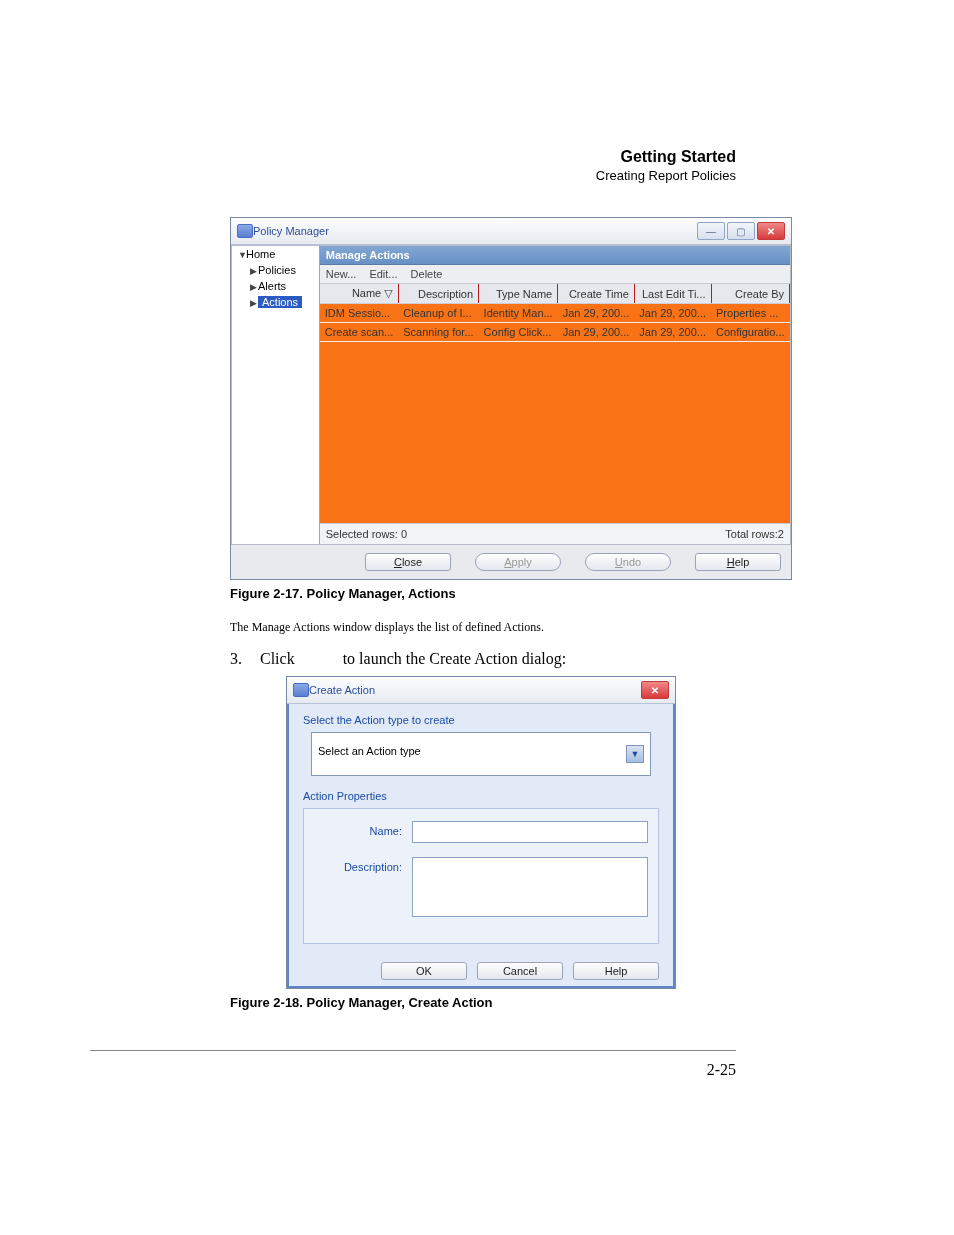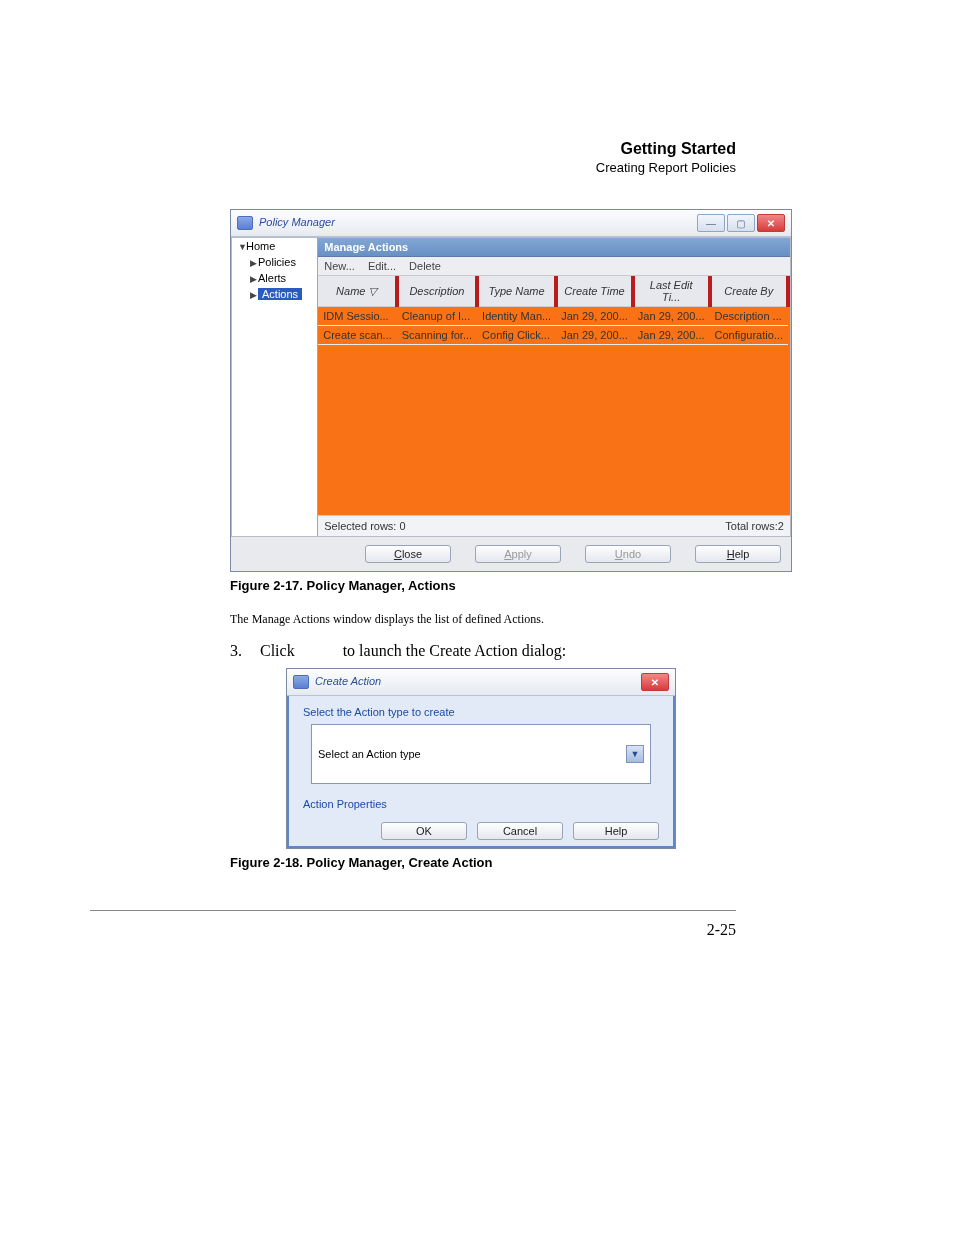--- a/index.html
+++ b/index.html
@@ -6,20 +6,21 @@
     margin: 0;
     background: #fff;
     font-family: Georgia, 'Times New Roman', serif;
     color: #000;
     width: 954px;
   }
   .page {
     padding: 140px 90px 60px 90px;
     box-sizing: border-box;
     width: 826px;
+    margin-top: 8px;
   }
   .header-right {
     text-align: right;
     margin-bottom: 34px;
     font-family: Arial, Helvetica, sans-serif;
   }
   .header-right .h1 {
     font-weight: bold;
     font-size: 16px;
     margin-bottom: 2px;
@@ -41,24 +42,23 @@
   .titlebar {
     display: flex;
     align-items: center;
     justify-content: space-between;
     padding: 4px 6px;
     background: linear-gradient(#fdfdfe,#e6eaf0);
     border-bottom: 1px solid #b7c2d6;
   }
   .titlebar .title-left {
     display: flex;
-    align-items: flex-start;
-    gap: 6px;
+    align-items: center;
+    gap: 0;
     color: #2a4d9b;
-    font-style: italic;
   }
   .win-icon {
     display: inline-block;
     width: 14px;
     height: 12px;
     border: 1px solid #4a6cc2;
     background: linear-gradient(#8aa9e6,#5b7fd1);
     border-radius: 2px;
   }
   .winctrls {
@@ -140,28 +140,27 @@
   .toolbar-row span {
     margin-right: 10px;
   }
   table.grid {
     width: 100%;
     border-collapse: collapse;
     font-size: 11px;
     color: #333;
   }
   table.grid th {
-    text-align: center;
+    text-align: right;
     font-weight: normal;
     background: #e6e8ee;
     border-bottom: 1px solid #cacfda;
-    border-right: 4px solid #b91c1c;
+    border-right: 1px solid #b91c1c;
     padding: 3px 5px;
     color: #333;
-    font-style: italic;
   }
   table.grid td {
     padding: 3px 5px;
     border-bottom: 1px solid #eceef2;
     white-space: nowrap;
   }
   .grid-fill {
     flex: 1;
   }
   .status-row {
@@ -185,20 +184,21 @@
     padding: 2px 10px;
     font-size: 11px;
     text-align: center;
     border: 1px solid #9aa3b8;
     background: linear-gradient(#fefefe,#e4e7ee);
     border-radius: 3px;
     color: #222;
   }
   .btn.disabled {
     color: #999;
+    border-radius: 9px;
   }
   .btn .ul {
     text-decoration: underline;
   }
   .caption {
     font-family: Arial, Helvetica, sans-serif;
     font-weight: bold;
     font-size: 13px;
     margin: 6px 0 18px 140px;
   }
@@ -237,25 +237,24 @@
     background: #e1eaf6;
   }
   .section-label {
     color: #1a4ba6;
     font-weight: normal;
     font-size: 11px;
     margin-bottom: 6px;
   }
   .combo {
     display: flex;
-    align-items: center;
     justify-content: space-between;
     border: 1px solid #8597bb;
     background: #fff;
-    padding: 20px 6px;
+    padding: 12px 6px;
     margin: 4px 8px 14px 8px;
   }
   .combo .arrow {
     width: 16px;
     height: 16px;
     background: linear-gradient(#d9e3f4,#a6bde0);
     border: 1px solid #7f94bd;
     display: flex;
     align-items: center;
     justify-content: center;
@@ -355,21 +354,21 @@
                 <th>Create By</th>
               </tr>
             </thead>
             <tbody>
               <tr>
                 <td>IDM Sessio...</td>
                 <td>Cleanup of I...</td>
                 <td>Identity Man...</td>
                 <td>Jan 29, 200...</td>
                 <td>Jan 29, 200...</td>
-                <td>Description ...</td>
+                <td>Properties ...</td>
               </tr>
               <tr>
                 <td>Create scan...</td>
                 <td>Scanning for...</td>
                 <td>Config Click...</td>
                 <td>Jan 29, 200...</td>
                 <td>Jan 29, 200...</td>
                 <td>Configuratio...</td>
               </tr>
             </tbody>
@@ -412,20 +411,30 @@
           <div class="winctrl close">✕</div>
         </div>
       </div>
       <div class="dialog2-body">
         <div class="section-label">Select the Action type to create</div>
         <div class="combo">
           <span>Select an Action type</span>
           <span class="arrow">▼</span>
         </div>
         <div class="section-label">Action Properties</div>
+        <div class="props-box">
+          <div class="form-row">
+            <div class="flabel">Name:</div>
+            <div class="finput single"></div>
+          </div>
+          <div class="form-row">
+            <div class="flabel">Description:</div>
+            <div class="finput multi"></div>
+          </div>
+        </div>
         <div class="dialog2-buttons">
           <div class="btn">OK</div>
           <div class="btn">Cancel</div>
           <div class="btn">Help</div>
         </div>
       </div>
     </div>
   </div>
 
   <div class="caption">Figure 2-18. Policy Manager, Create Action</div>

